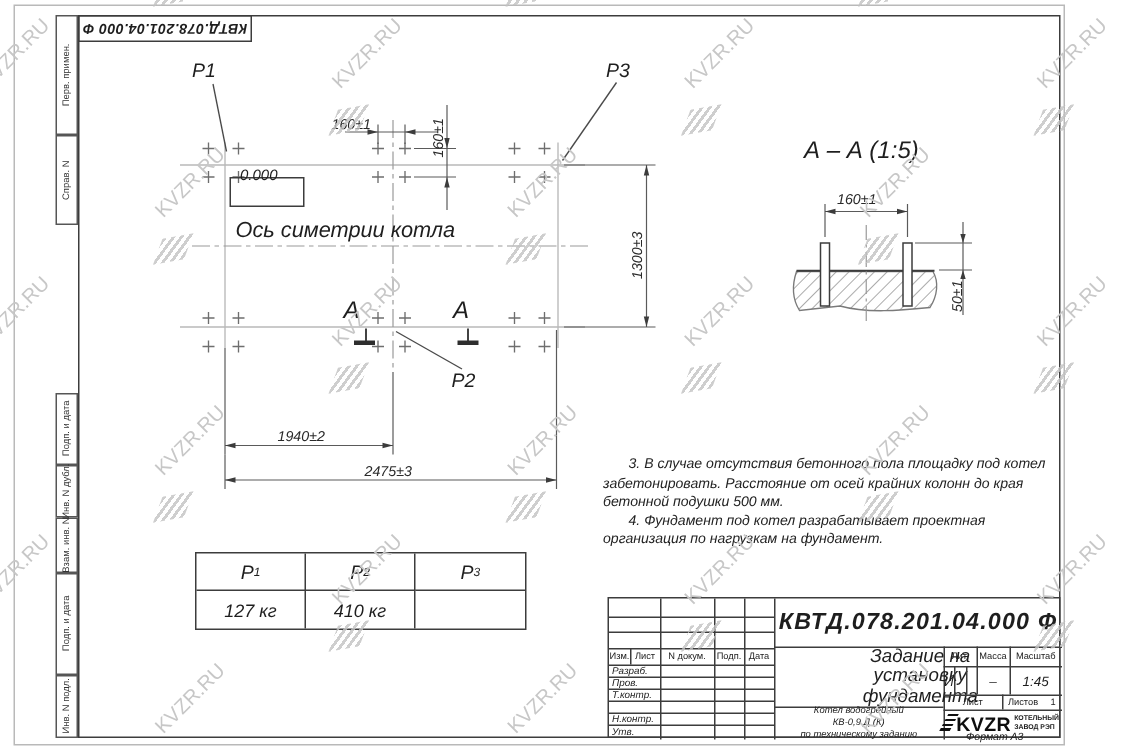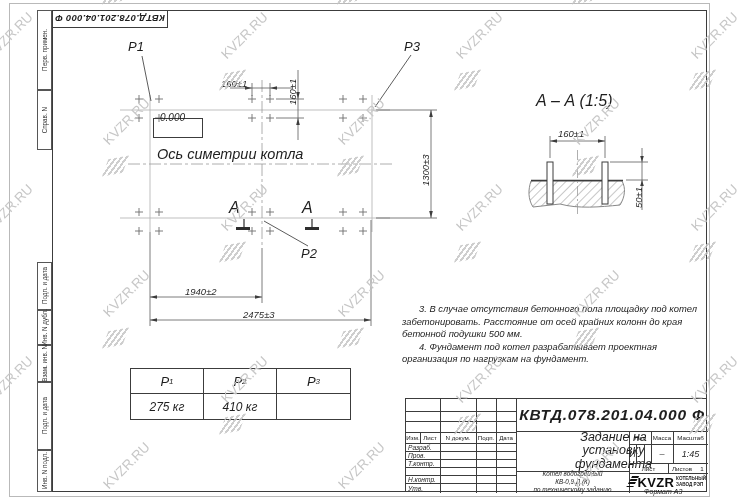--- a/index.html
+++ b/index.html
@@ -231,21 +231,21 @@
         <sub>1</sub>
       </div>
     <div class="cell">
         <span>P</span>
         <sub>2</sub>
       </div>
     <div class="cell">
         <span>P</span>
         <sub>3</sub>
       </div>
-    <div class="cell val">275 кг</div>
+    <div class="cell val">127 кг</div>
     <div class="cell val">410 кг</div>
   </div>
 
   <div class="tb">
 
     <div class="ln" style="left:110px;top:0;width:1px;height:94px;"></div>
     <div class="ln" style="left:223px;top:32px;width:1px;height:62px;"></div>
 
     <div class="ln" style="left:0;top:12px;width:110px;height:1px;"></div>
     <div class="ln" style="left:0;top:22px;width:110px;height:1px;"></div>

